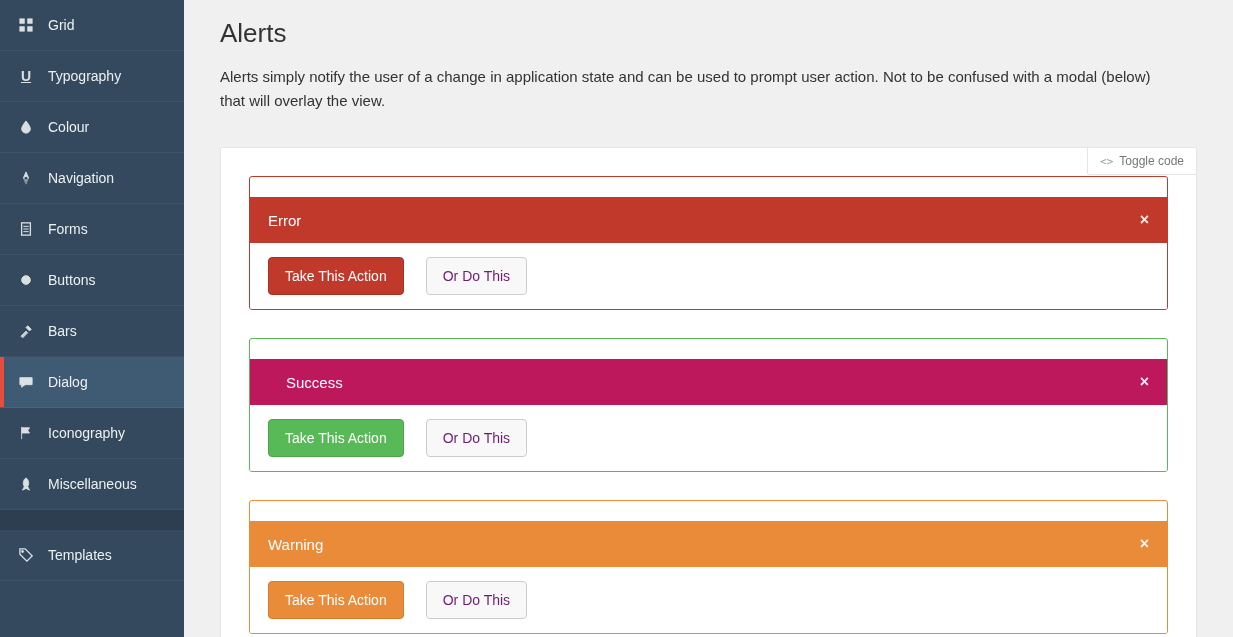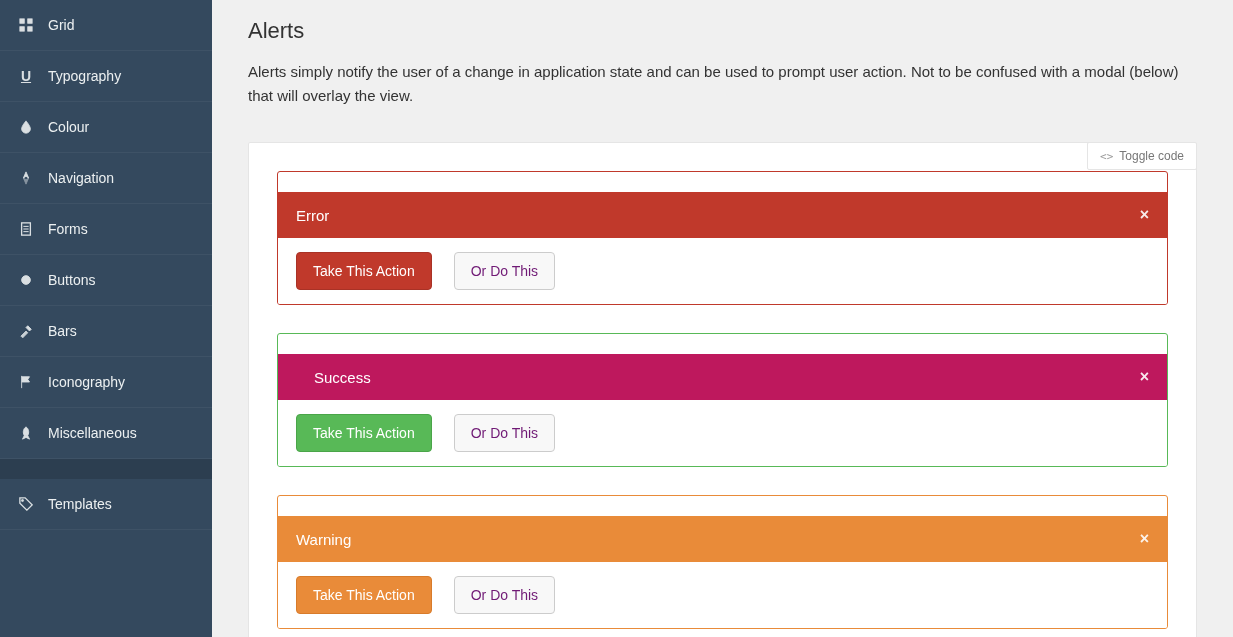--- a/index.html
+++ b/index.html
@@ -10,21 +10,21 @@
     color: #333;
     background: #f0f0f0;
     display: flex;
     width: 1233px;
     height: 637px;
     overflow: hidden;
   }
 
   
   .sidebar {
-    width: 212px;
+    width: 184px;
     background: #34495e;
     display: flex;
     flex-direction: column;
   }
   .sidebar-item {
     display: flex;
     align-items: center;
     height: 51px;
     padding: 0 18px;
     color: #ecf0f1;
@@ -59,21 +59,21 @@
   }
 
   
   .main {
     flex: 1;
     padding: 18px 36px 36px 36px;
     overflow: auto;
     position: relative;
   }
   .page-title {
-    font-size: 22px;
+    font-size: 26px;
     font-weight: 400;
     color: #333;
     margin-bottom: 16px;
   }
   .page-desc {
     font-size: 15px;
     color: #333;
     line-height: 1.6;
     margin-bottom: 34px;
     max-width: 940px;
@@ -227,20 +227,28 @@
     <span class="icon">
       <svg viewBox="0 0 16 16">
           <path d="M2 14 L8 8 L10 10 L4 16" opacity="0.9"></path>
           <path d="M10 2 L14 6 L12 8 L8 4 Z"></path>
         </svg>
     </span>
     <span>Bars</span>
   </div>
 
 
+  <div class="sidebar-item active">
+    <span class="icon">
+      <svg viewBox="0 0 16 16">
+          <path d="M1 3 h14 v8 h-8 l-4 3 v-3 h-2 Z"></path>
+        </svg>
+    </span>
+    <span>Dialog</span>
+  </div>
 
   <div class="sidebar-item">
     <span class="icon">
       <svg viewBox="0 0 16 16">
           <path d="M3 1 v14 M3 2 h9 l-2 3 l2 3 h-9"></path>
         </svg>
     </span>
     <span>Iconography</span>
   </div>
 

